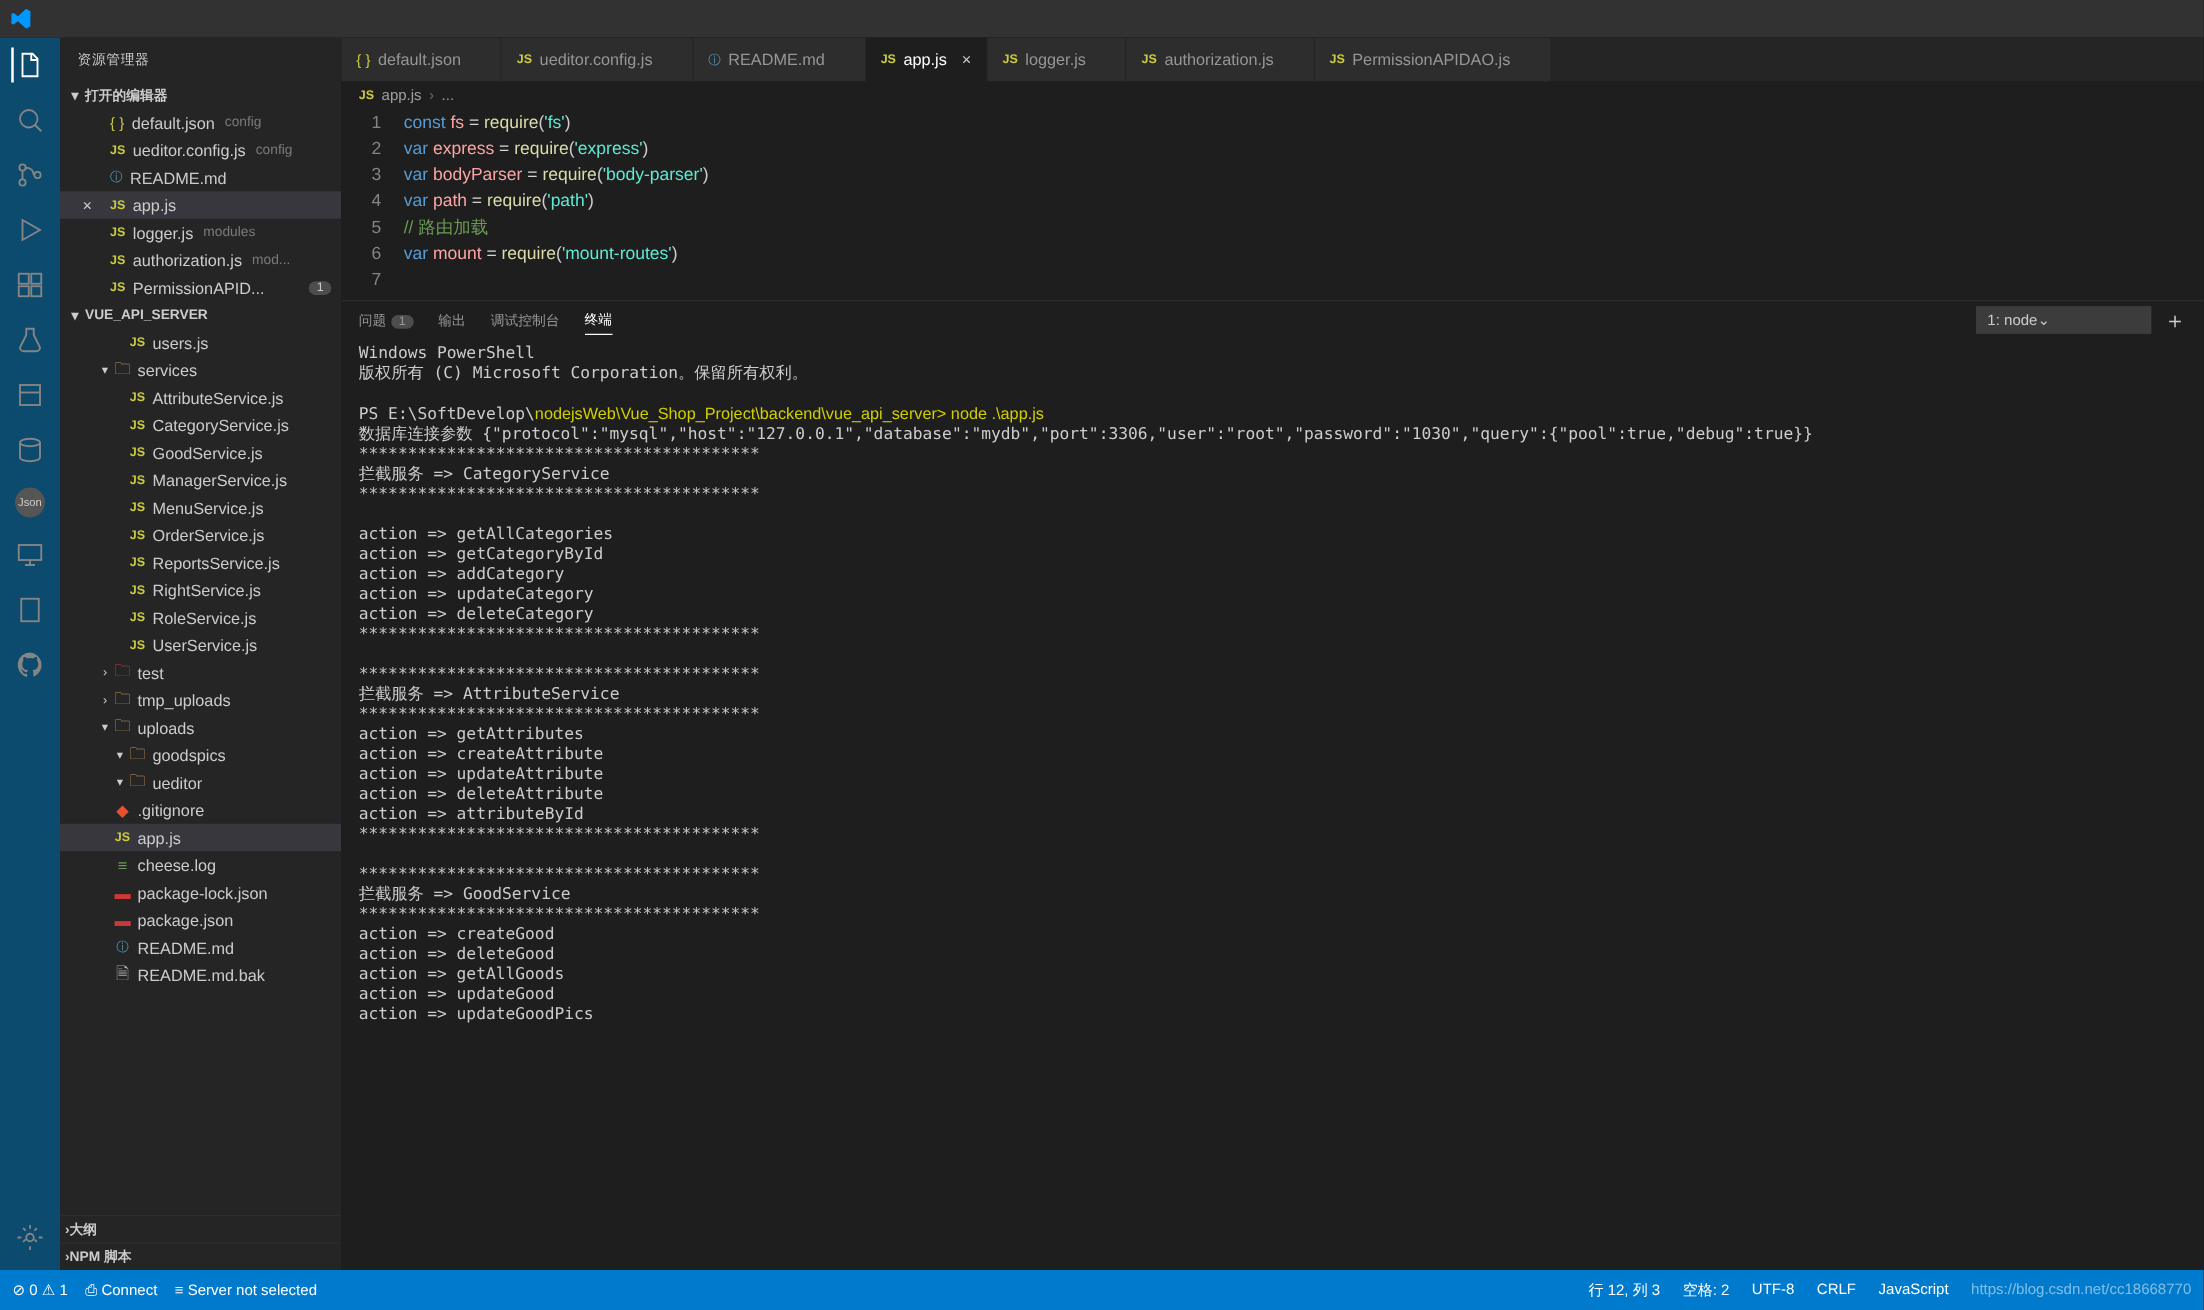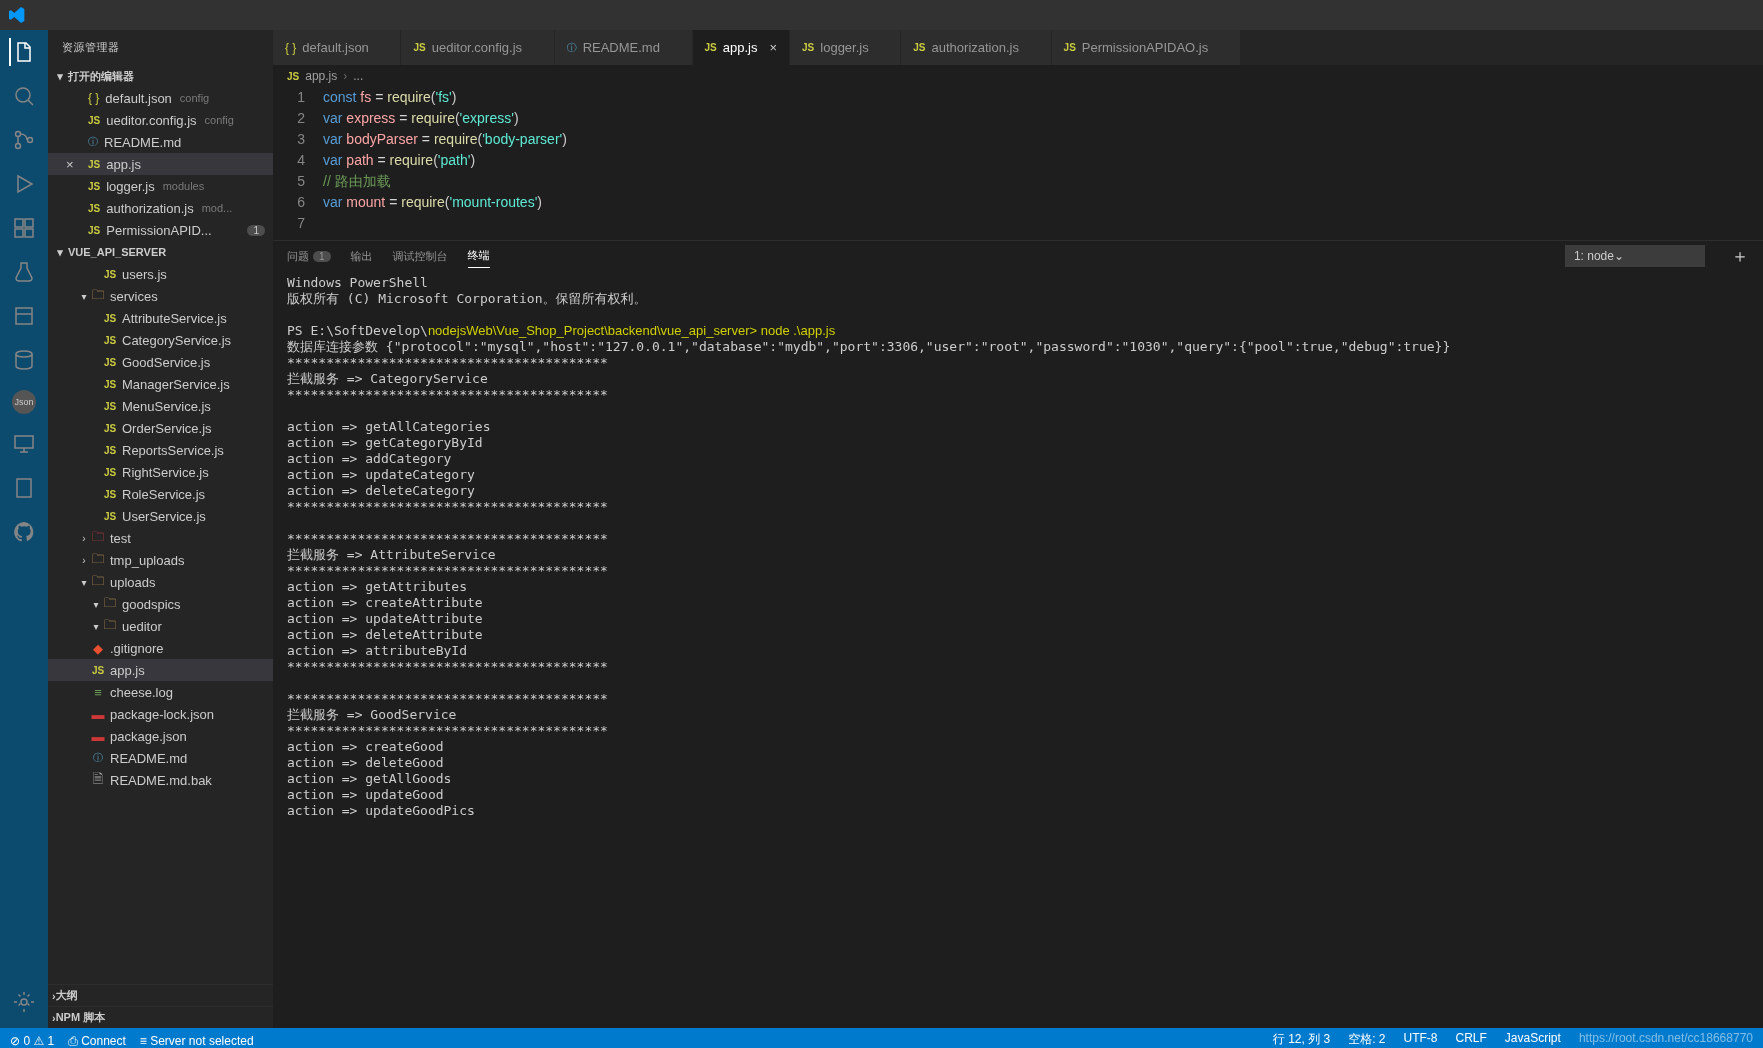--- a/index.html
+++ b/index.html
@@ -54,25 +54,25 @@
 .tok-var { color:#fca5a5; }
 .tok-fn { color:#dcdcaa; }
 .tok-str { color:#5eead4; }
 .tok-com { color:#6a9955; }
 .tok-op { color:#d4d4d4; }
 .panel { flex:1; border-top:1px solid #2d2d2d; display:flex; flex-direction:column; overflow:hidden;justify-content:space-between; }
 .panel-tabs { height:30px; display:flex; align-items:center; padding:0 14px; gap:20px; font-size:11px; color:#969696; }
 .panel-tab { cursor:pointer; padding:4px 0; }
 .panel-tab.active { color:#fff; border-bottom:1px solid #fff; }
 .pbadge { background:#4d4d4d; border-radius:8px; padding:0 6px; font-size:10px; margin-left:4px; }
-.panel-right { margin-left:auto; display:flex; align-items:center; gap:26px; }
+.panel-right { margin-left:auto; display:flex; align-items:center; gap:10px; }
 .term-select { background:#3c3c3c; color:#ccc; border:1px solid #3c3c3c; padding:3px 80px 3px 8px; font-size:12px; }
 .term-out { flex:1; font-family:Consolas,monospace; font-size:13px; line-height:16px; padding:4px 14px 8px 14px; white-space:pre; color:#ccc; overflow:hidden; }
 .term-cmd { color:#d0d000; }
-.statusbar { height:20px; background:#007acc; display:flex; align-items:flex-end; color:#fff; font-size:12px; padding:0 10px; gap:14px; }
+.statusbar { height:32px; background:#007acc; display:flex; align-items:center; color:#fff; font-size:12px; padding:0 10px; gap:14px; }
 .statusbar .right { margin-left:auto; display:flex; gap:18px; }
 svg { display:block; }
 </style>
 </head>
 <body>
 
 <div class="titlebar">
   <span class="logo">
     <svg width="16" height="16" viewBox="0 0 24 24">
         <path fill="#0098ff" d="M23 3l-5-3-10 9L3 5 0 6v12l3 1 5-4 10 9 5-3V3z"></path>
@@ -451,15 +451,15 @@
 <div class="statusbar">
   <span>⊘ <span>0</span> ⚠ <span>1</span></span>
   <span>⎙ <span>Connect</span></span>
   <span>≡ <span>Server not selected</span></span>
   <div class="right">
     <span>行 12, 列 3</span>
     <span>空格: 2</span>
     <span>UTF-8</span>
     <span>CRLF</span>
     <span>JavaScript</span>
-    <span style="opacity:.5">https://root.csdn.net/cc18668770</span>
+    <span style="opacity:.5">https://blog.csdn.net/cc18668770</span>
   </div>
 </div>
 
 </body></html>

